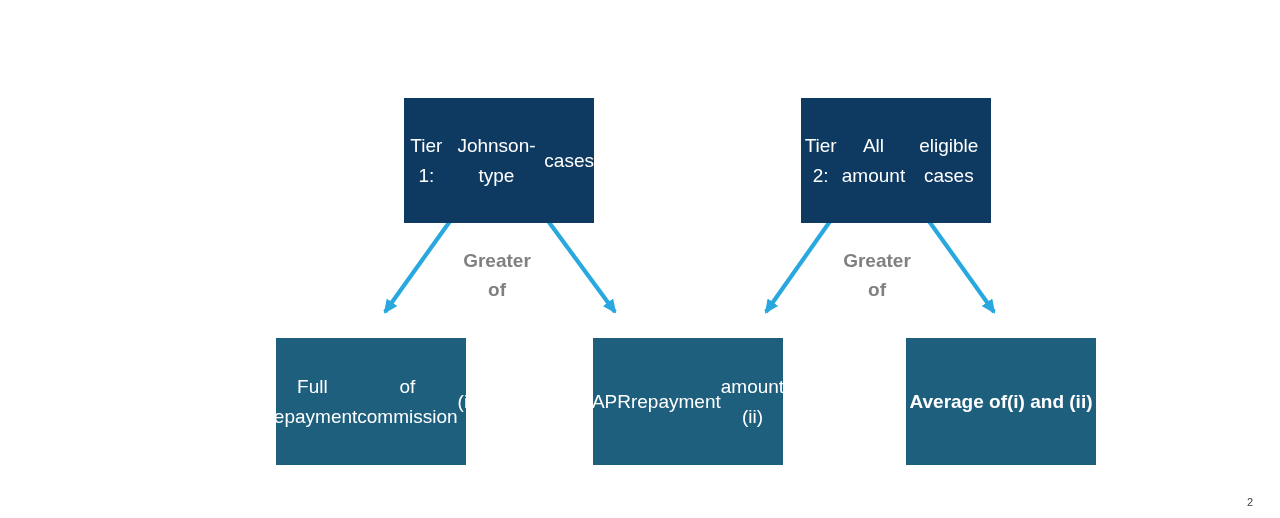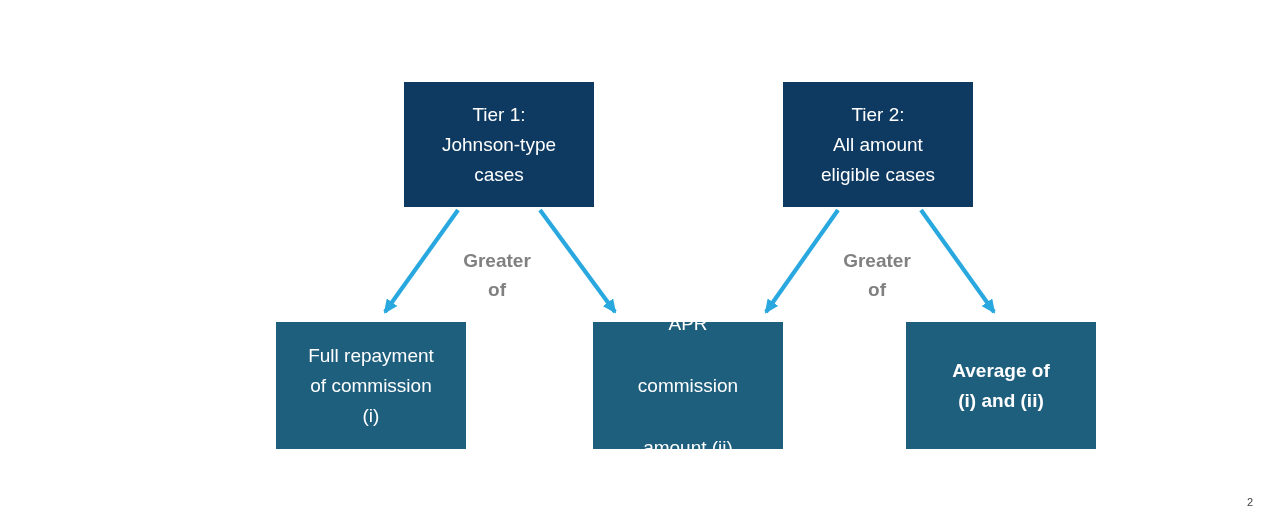--- a/index.html
+++ b/index.html
@@ -17,45 +17,46 @@
   .canvas {
     position: relative;
     width: 1280px;
     height: 518px;
     background: #ffffff;
     overflow: hidden;
   }
   .box {
     position: absolute;
     display: flex;
-    flex-direction: column;
+    flex-direction: row;
     justify-content: center;
     align-items: center;
     text-align: center;
     color: #ffffff;
     font-size: 19px;
     line-height: 30px;
+    margin-top: 16px;
   }
   .box .line { display: block; }
   .tier-box {
     background: var(--tier-box);
     width: 190px;
     height: 125px;
     top: 82px;
   }
   .outcome-box {
     background: var(--outcome-box);
     width: 190px;
     height: 127px;
     top: 322px;
   }
   #tier1 { left: 404px; }
-  #tier2 { left: 783px; }
+  #tier2 { left: 801px; }
   #outcome1 { left: 276px; }
-  #outcome2 { left: 593px; gap: 32px; }
+  #outcome2 { left: 593px; }
   #outcome3 { left: 906px; font-weight: bold; }
   .edge-label {
     position: absolute;
     top: 246px;
     width: 120px;
     text-align: center;
     color: var(--edge-label);
     font-size: 19px;
     line-height: 29px;
     font-weight: bold;
@@ -124,21 +125,21 @@
   </div>
 
   <div class="box outcome-box" id="outcome1">
     <span class="line">Full repayment</span>
     <span class="line">of commission</span>
     <span class="line">(i)</span>
   </div>
 
   <div class="box outcome-box" id="outcome2">
     <span class="line">APR</span>
-    <span class="line">commission</span>
+    <span class="line">repayment</span>
     <span class="line">amount (ii)</span>
   </div>
 
   <div class="box outcome-box" id="outcome3">
     <span class="line">Average of</span>
     <span class="line">(i) and (ii)</span>
   </div>
 
   <div class="page-number">2</div>
 

